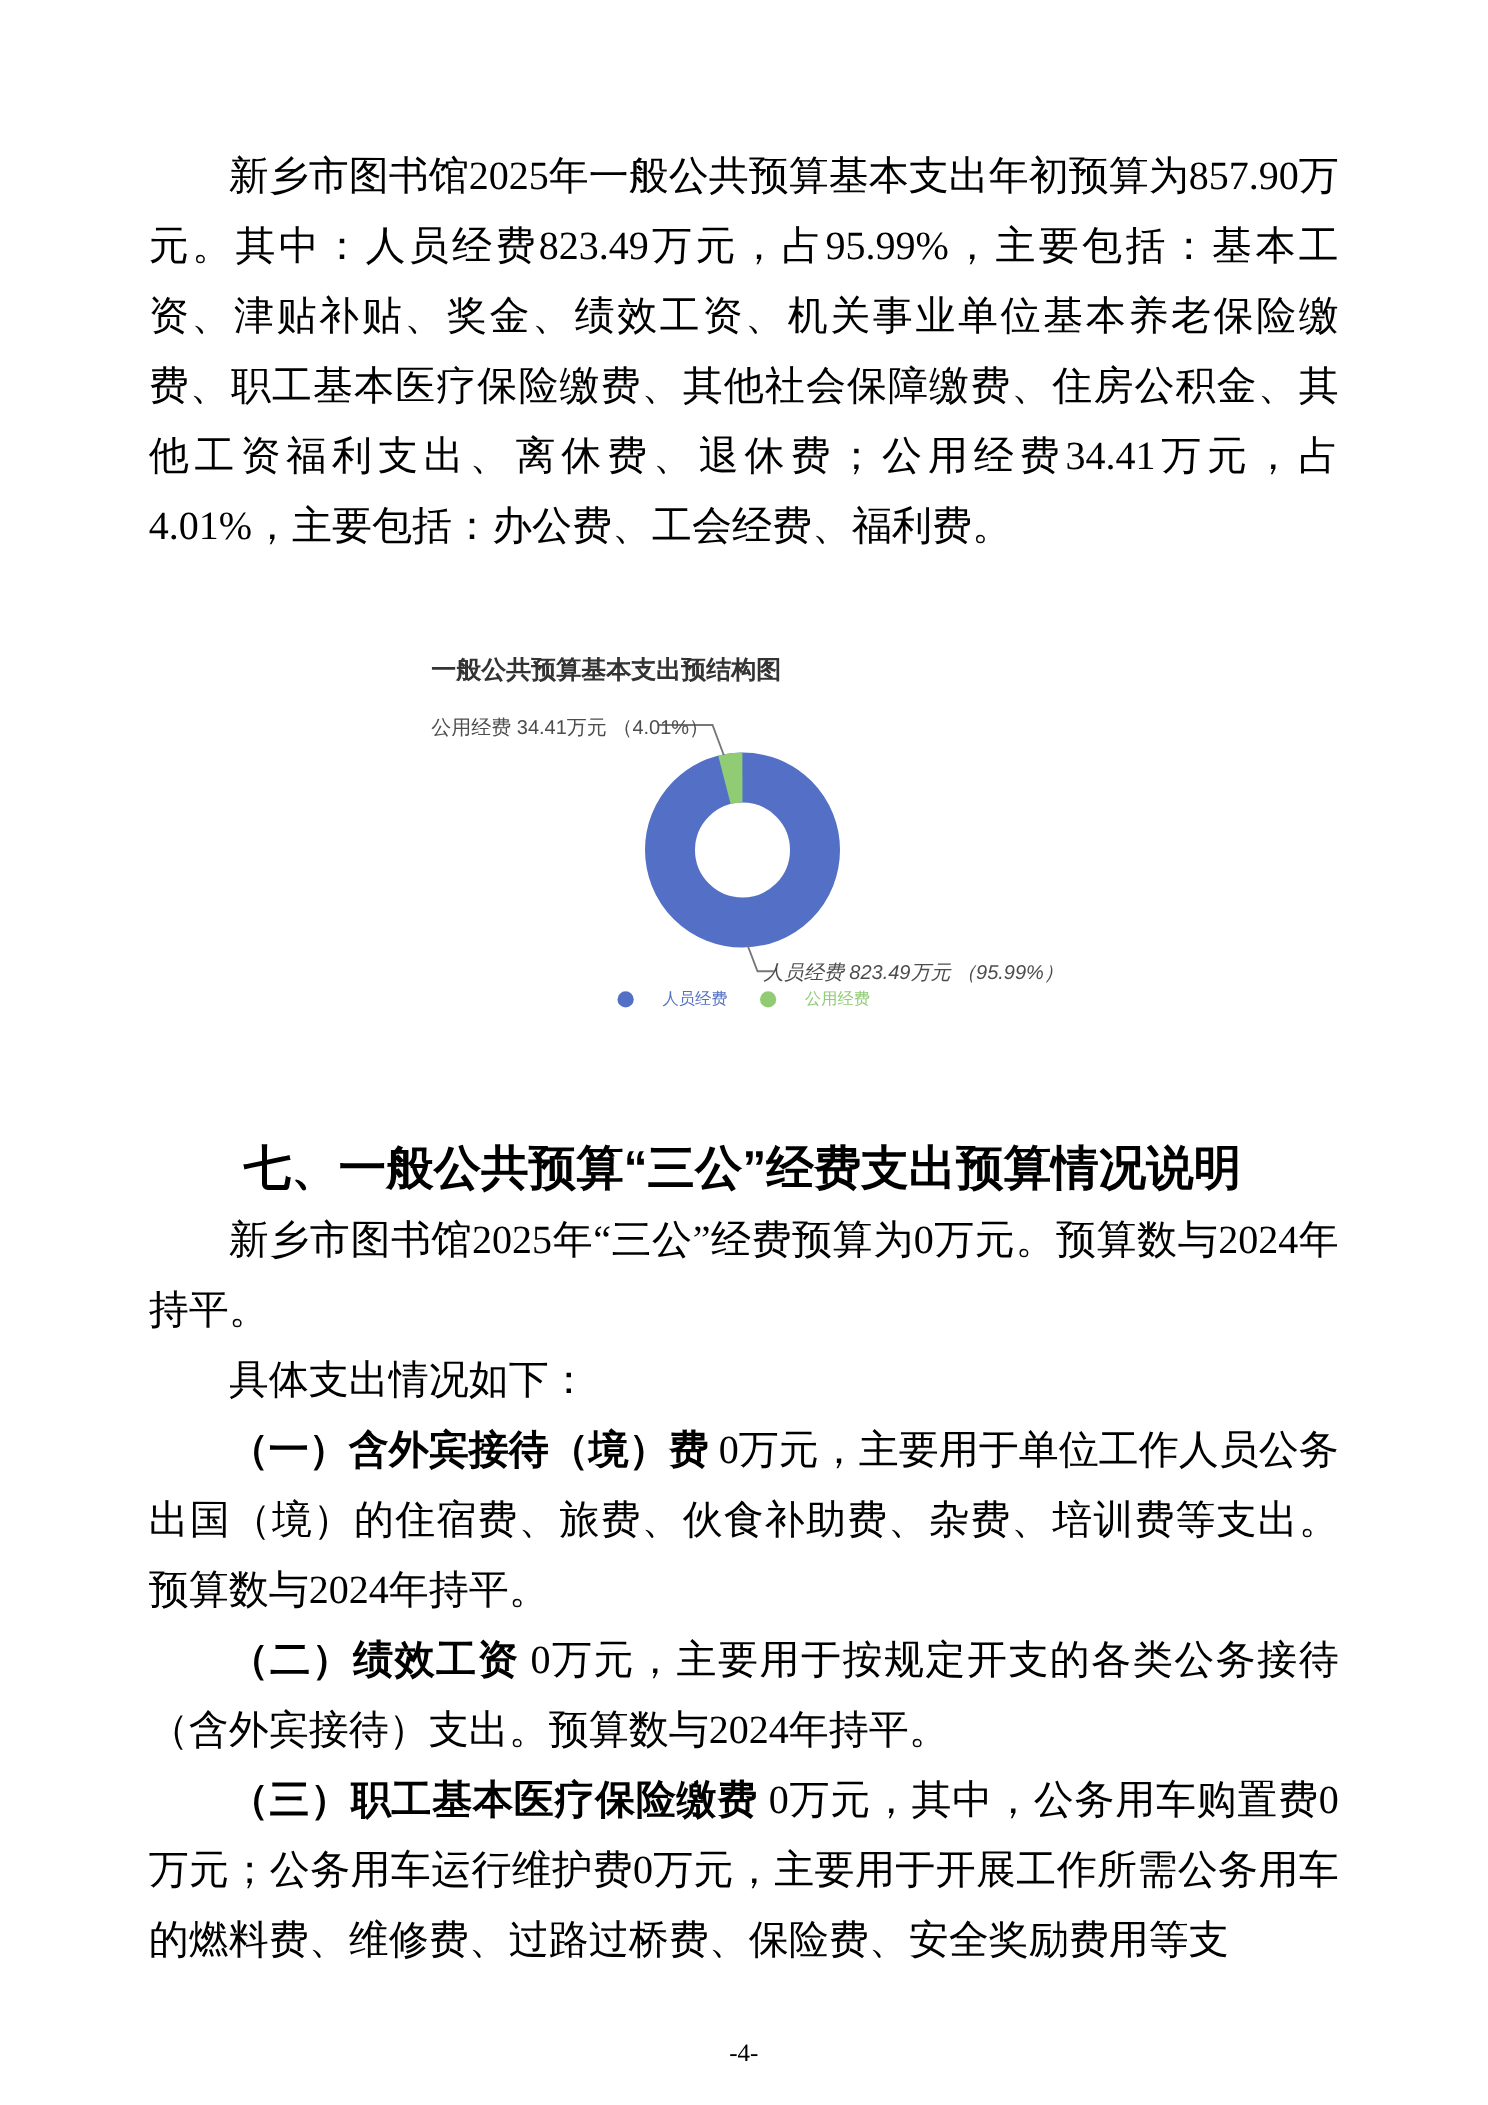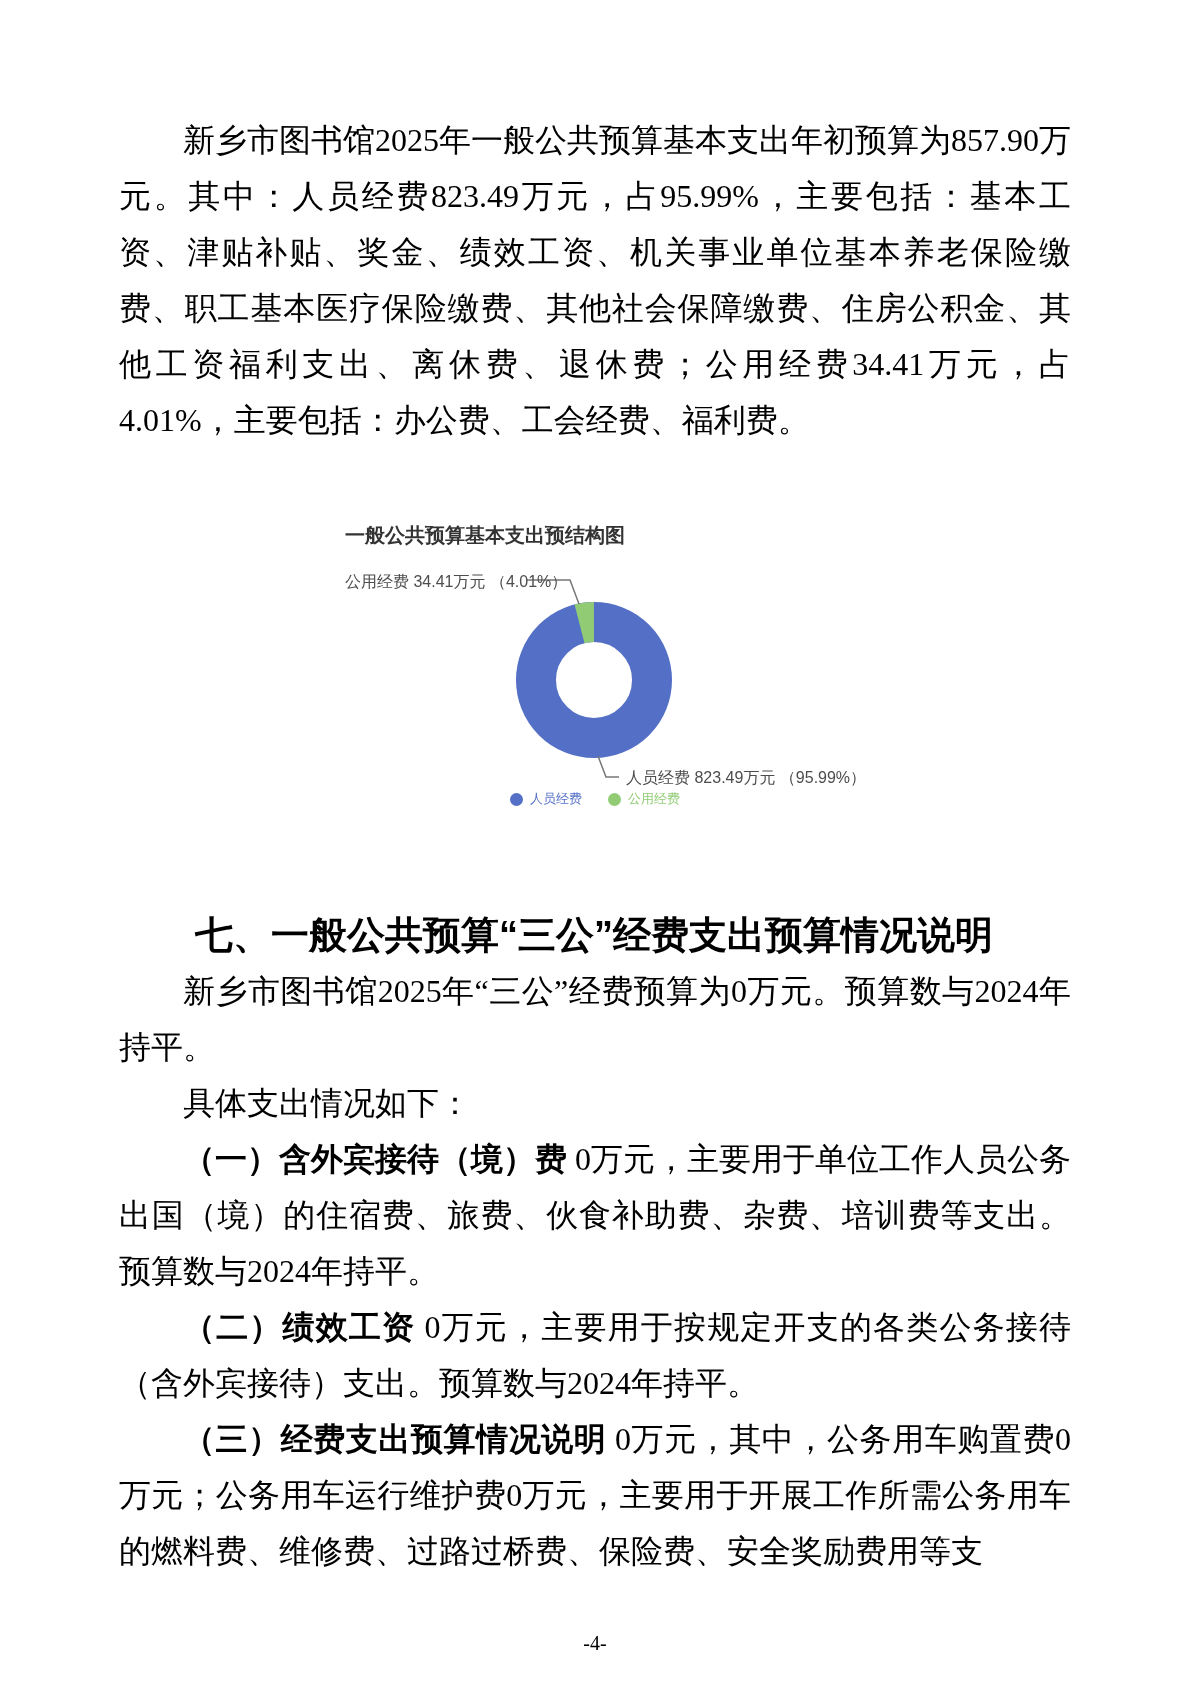--- a/index.html
+++ b/index.html
@@ -56,30 +56,30 @@
     white-space: nowrap;
   }
   .chart-svg { position: absolute; left: 0; top: 0; }
   .callout-label {
     position: absolute;
     font-size: 16px;
     color: #4d4d4d;
     white-space: nowrap;
   }
   #callout-gongyong { top: 52px; left: 0; width: 178px; text-align: right; }
-  #callout-renyuan  { top: 248px; left: 281px; }
+  #callout-renyuan  { top: 248px; left: 266px; font-style: italic; }
   .legend {
     position: absolute;
     top: 270px; left: 0; right: 0;
     display: flex;
     justify-content: center;
     gap: 26px;
     font-size: 13px;
   }
-  .legend-item { display: flex; align-items: center; gap: 7px; }
+  .legend-item { display: flex; align-items: center; gap: 23px; }
   .legend-dot { width: 13px; height: 13px; border-radius: 50%; background:#ccc; }
   .legend-label-0 { color: #5470C6; }
   .legend-label-1 { color: #91CC75; }
   .page-number {
     position: absolute;
     top: 1632px; left: 0; right: 0;
     text-align: center;
     font-size: 20px;
     color: #000;
   }
@@ -117,18 +117,18 @@
       </div>
     </div>
   </div>
 
   <div class="textblock" id="section7-block">
     <h2 class="sec-heading">七、一般公共预算“三公”经费支出预算情况说明</h2>
     <p>新乡市图书馆2025年“三公”经费预算为0万元。预算数与2024年持平。</p>
     <p>具体支出情况如下：</p>
     <p><span class="item-bold">（一）含外宾接待（境）费</span><span> 0万元，主要用于单位工作人员公务出国（境）的住宿费、旅费、伙食补助费、杂费、培训费等支出。预算数与2024年持平。</span></p>
     <p><span class="item-bold">（二）绩效工资</span><span> 0万元，主要用于按规定开支的各类公务接待（含外宾接待）支出。预算数与2024年持平。</span></p>
-    <p><span class="item-bold">（三）经费支出预算情况说明</span><span> 0万元，其中，公务用车购置费0万元；公务用车运行维护费0万元，主要用于开展工作所需公务用车的燃料费、维修费、过路过桥费、保险费、安全奖励费用等支</span></p>
+    <p><span class="item-bold">（三）职工基本医疗保险缴费</span><span> 0万元，其中，公务用车购置费0万元；公务用车运行维护费0万元，主要用于开展工作所需公务用车的燃料费、维修费、过路过桥费、保险费、安全奖励费用等支</span></p>
   </div>
 
   <div class="page-number">-4-</div>
 
 </div>
 
 </body></html>

